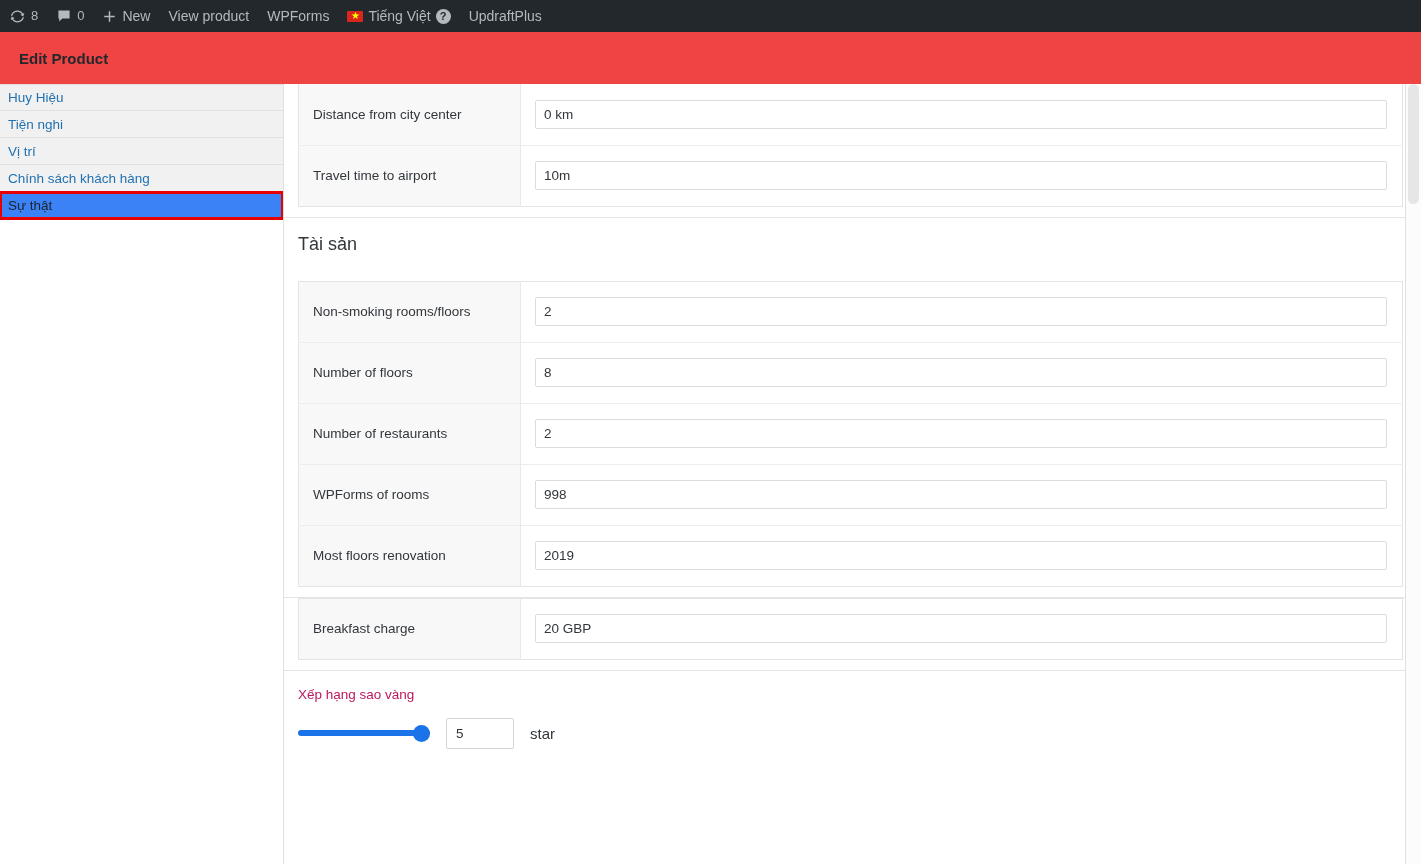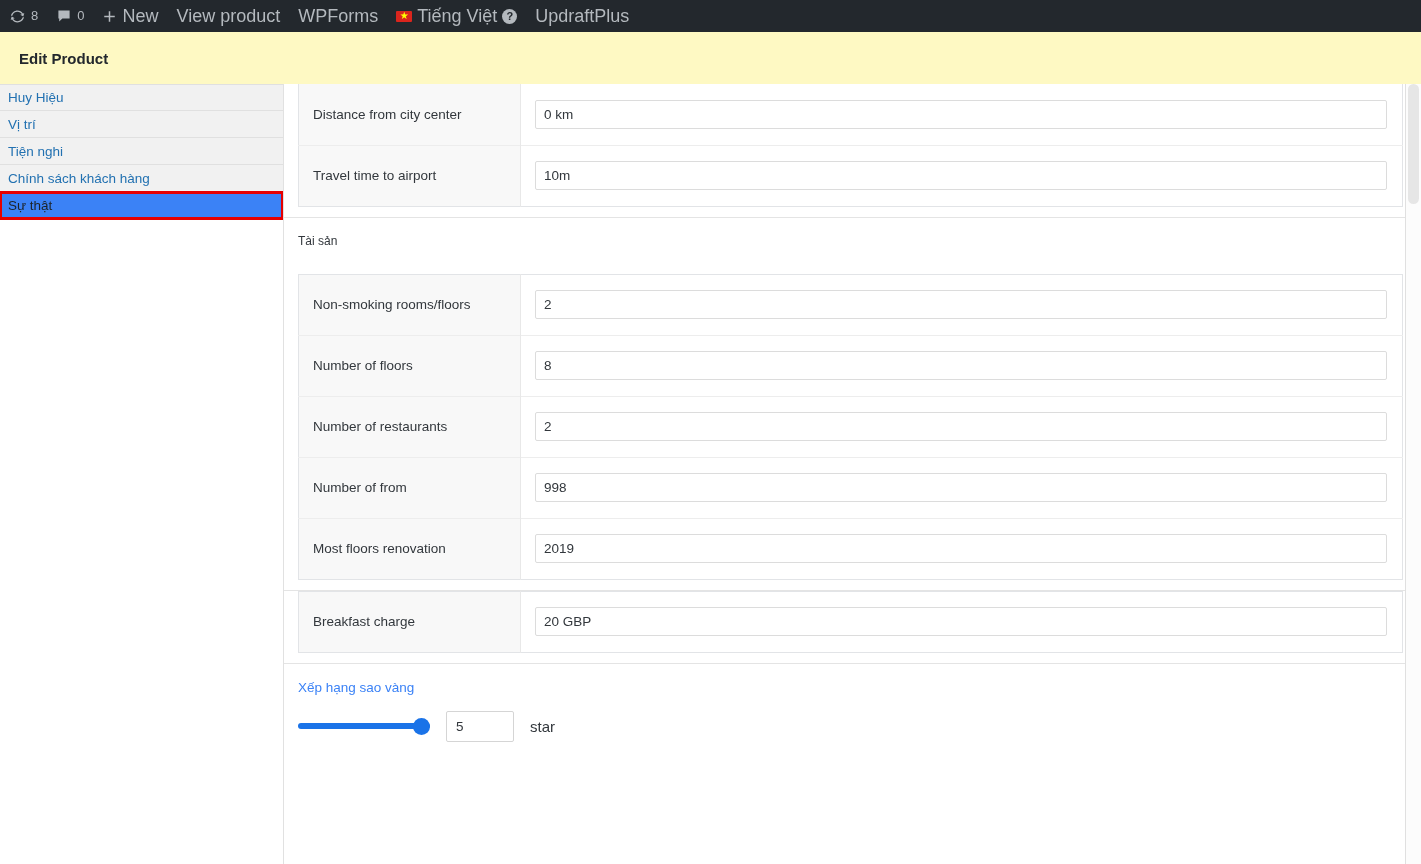--- a/index.html
+++ b/index.html
@@ -25,21 +25,21 @@
   .ab-item {
     display: flex;
     align-items: center;
     height: 32px;
     padding: 0 9px;
     gap: 5px;
     color: #b4b9be;
     cursor: pointer;
   }
   .ab-count { color: #b4b9be; font-size: 13px; }
-  .ab-label { color: #b4b9be; font-size: 18px; }
+  .ab-label { color: #b4b9be; font-size: 14px; }
 
   .icon-updates {
     width: 17px; height: 17px;
     display: inline-block;
     position: relative;
   }
   .icon-updates svg, .icon-comment svg, .icon-plus svg { display: block; }
 
   .flag-vn {
     width: 16px; height: 11px;
@@ -66,21 +66,21 @@
     font-weight: bold;
     display: inline-flex;
     align-items: center;
     justify-content: center;
     line-height: 1;
   }
 
   
   #page-header {
     height: 52px;
-    background: #fef9c3;
+    background: #ef4444;
     display: flex;
     align-items: center;
     padding-left: 19px;
   }
   #page-title {
     font-size: 15px;
     font-weight: bold;
     color: #23282d;
   }
 
@@ -166,36 +166,36 @@
     border-radius: 2px;
     background: #fff;
     padding: 0 8px;
     font-size: 13.5px;
     color: #32373c;
     font-family: "Liberation Sans", sans-serif;
     outline: none;
   }
 
   .section-head {
-    font-size: 12px;
+    font-size: 18px;
     color: #32373c;
     padding: 16px 0 26px 0;
   }
   .hr-sep {
     height: 1px;
     background: #e4e4e4;
     margin: 10px -14px 0 -14px;
     width: calc(100% + 32px);
   }
 
   
   .rating-block { padding-top: 16px; }
   .rating-label {
     font-size: 13.5px;
-    color: #3b82f6;
+    color: #be185d;
     margin-bottom: 16px;
   }
   .rating-row {
     display: flex;
     align-items: center;
     gap: 16px;
   }
   .slider-wrap {
     width: 132px;
     height: 20px;
@@ -309,24 +309,24 @@
   <span id="page-title">Edit Product</span>
 </div>
 
 <div id="layout">
 
   <div id="sidebar">
     <div class="side-item first">
       <span>Huy Hiệu</span>
     </div>
     <div class="side-item">
+      <span>Tiện nghi</span>
+    </div>
+    <div class="side-item">
       <span>Vị trí</span>
-    </div>
-    <div class="side-item">
-      <span>Tiện nghi</span>
     </div>
     <div class="side-item">
       <span>Chính sách khách hàng</span>
     </div>
     <div class="side-item active">
       <span>Sự thật</span>
     </div>
     <div id="sidebar-filler"></div>
   </div>
 
@@ -367,21 +367,21 @@
             <input class="field-input" type="text" value="8" style="">
           </td>
         </tr>
         <tr>
           <td class="lbl">Number of restaurants</td>
           <td class="val">
             <input class="field-input" type="text" value="2" style="">
           </td>
         </tr>
         <tr>
-          <td class="lbl">Number of from</td>
+          <td class="lbl">WPForms of rooms</td>
           <td class="val">
             <input class="field-input" type="text" value="998" style="">
           </td>
         </tr>
         <tr>
           <td class="lbl">Most floors renovation</td>
           <td class="val">
             <input class="field-input" type="text" value="2019" style="">
           </td>
         </tr>

